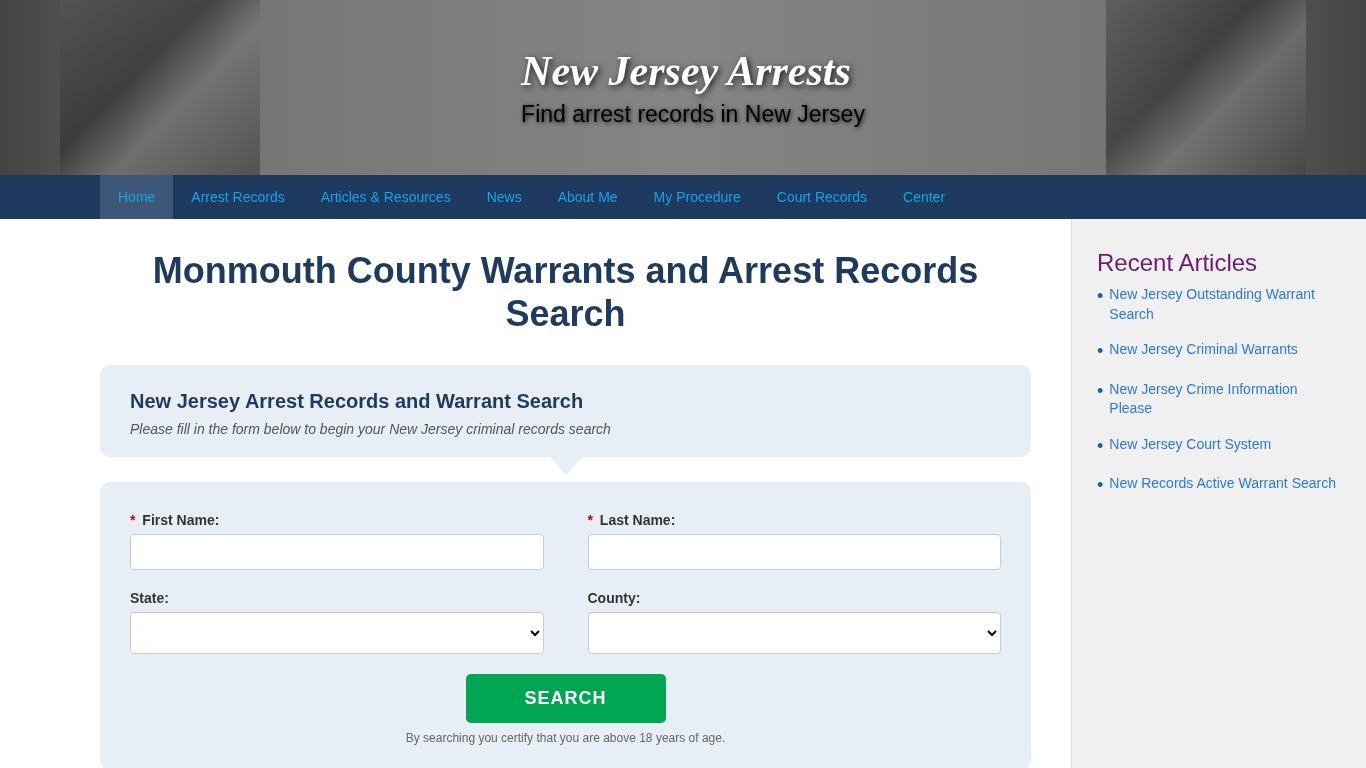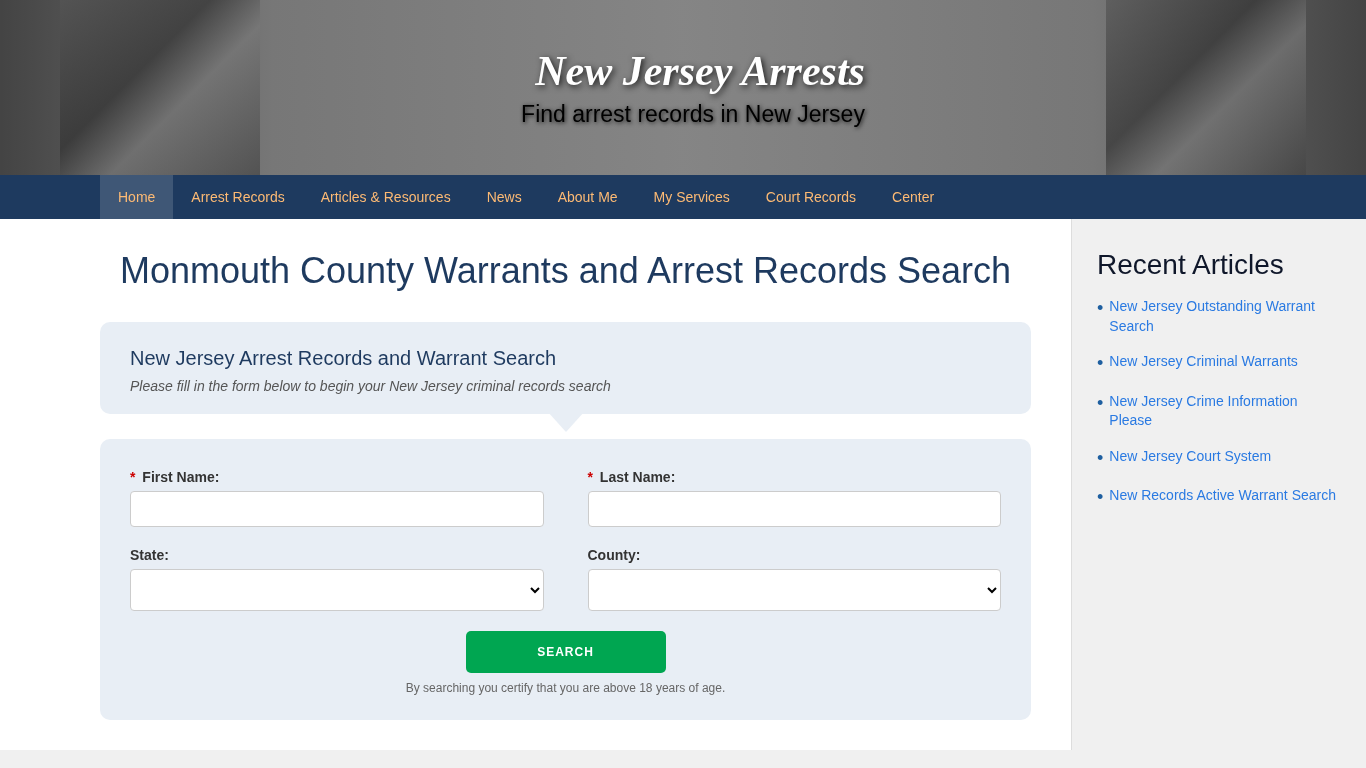--- a/index.html
+++ b/index.html
@@ -46,21 +46,21 @@
       top: 0;
       width: 200px;
       height: 175px;
       z-index: 2;
       background: linear-gradient(135deg, #555 0%, #333 40%, #777 60%, #444 100%);
       opacity: 0.7;
     }
     .banner-text {
       position: relative;
       z-index: 3;
-      text-align: right;
+      text-align: left;
       margin-left: 20px;
     }
     .banner-title {
       font-size: 42px;
       font-style: italic;
       font-weight: bold;
       color: #fff;
       text-shadow: 2px 2px 6px rgba(0,0,0,0.8);
       font-family: Georgia, serif;
     }
@@ -77,21 +77,21 @@
       width: 100%;
     }
     nav ul {
       list-style: none;
       display: flex;
       align-items: center;
       padding: 0 100px;
     }
     nav ul li a {
       display: block;
-      color: #fdba74;
+      color: #0ea5e9;
       text-decoration: none;
       padding: 14px 18px;
       font-size: 14px;
       font-weight: 500;
       transition: background 0.2s;
     }
     nav ul li a:hover, nav ul li.active a {
       background: rgba(255,255,255,0.15);
     }
 
@@ -104,38 +104,38 @@
 
     
     .content {
       flex: 1;
       padding: 30px 40px 30px 100px;
       background: #fff;
     }
 
     .page-title {
       font-size: 36px;
-      font-weight: normal;
+      font-weight: bold;
       color: #1e3a5f;
       text-align: center;
       margin-bottom: 30px;
       line-height: 1.2;
     }
 
     
     .search-box {
       background: #e8eef5;
       border-radius: 10px;
       padding: 25px 30px 20px;
       margin-bottom: 0;
       position: relative;
     }
     .search-box-title {
       font-size: 20px;
-      font-weight: normal;
+      font-weight: bold;
       color: #1e3a5f;
       margin-bottom: 8px;
     }
     .search-box-subtitle {
       font-size: 14px;
       color: #555;
       font-style: italic;
     }
     .search-box-arrow {
       position: absolute;
@@ -196,21 +196,21 @@
     }
     .search-btn {
       display: block;
       width: 200px;
       margin: 10px auto 0;
       background: #00a651;
       color: #fff;
       border: none;
       border-radius: 5px;
       padding: 14px 0;
-      font-size: 12px;
+      font-size: 18px;
       font-weight: bold;
       letter-spacing: 1px;
       cursor: pointer;
       text-transform: uppercase;
     }
     .form-note {
       text-align: center;
       font-size: 12px;
       color: #666;
       margin-top: 8px;
@@ -218,24 +218,24 @@
 
     
     .sidebar {
       width: 295px;
       min-width: 295px;
       background: #f0f0f0;
       padding: 30px 25px;
       border-left: 1px solid #ddd;
     }
     .sidebar-title {
-      font-size: 28px;
-      color: #0f172a;
+      font-size: 24px;
+      color: #701a75;
       font-weight: normal;
-      margin-bottom: 16px;
+      margin-bottom: 8px;
     }
     .sidebar-list {
       list-style: none;
       padding: 0;
     }
     .sidebar-list li {
       margin-bottom: 16px;
       display: flex;
       align-items: flex-start;
       gap: 6px;
@@ -277,21 +277,21 @@
     <li>
         <a href="#">Articles &amp; Resources</a>
       </li>
     <li>
         <a href="#">News</a>
       </li>
     <li>
         <a href="#">About Me</a>
       </li>
     <li>
-        <a href="#">My Services</a>
+        <a href="#">My Procedure</a>
       </li>
     <li>
         <a href="#">Court Records</a>
       </li>
     <li>
         <a href="#">Center</a>
       </li>
   </ul>
 </nav>
 

